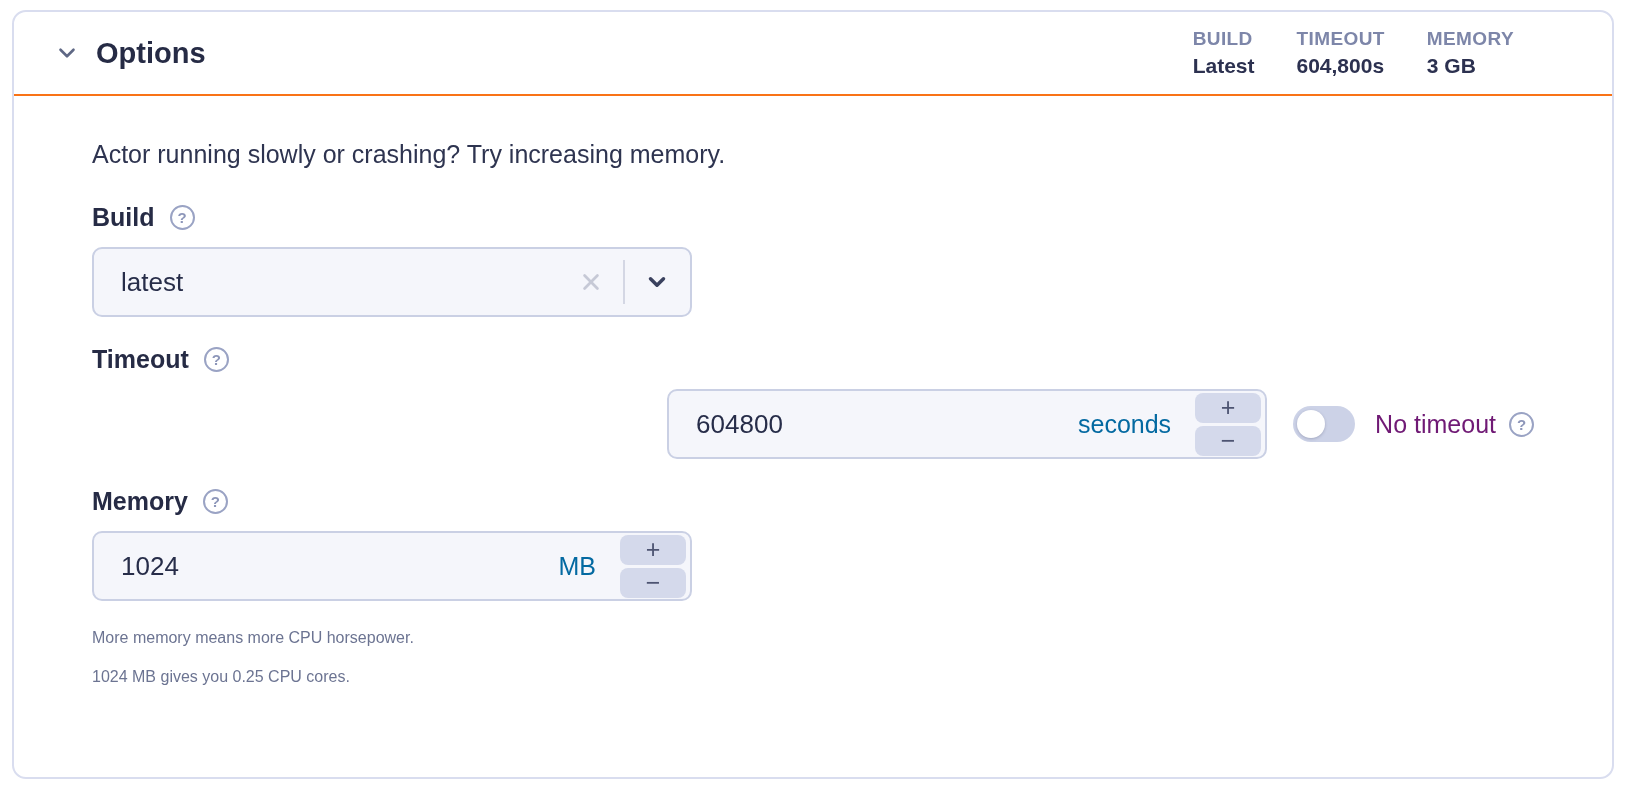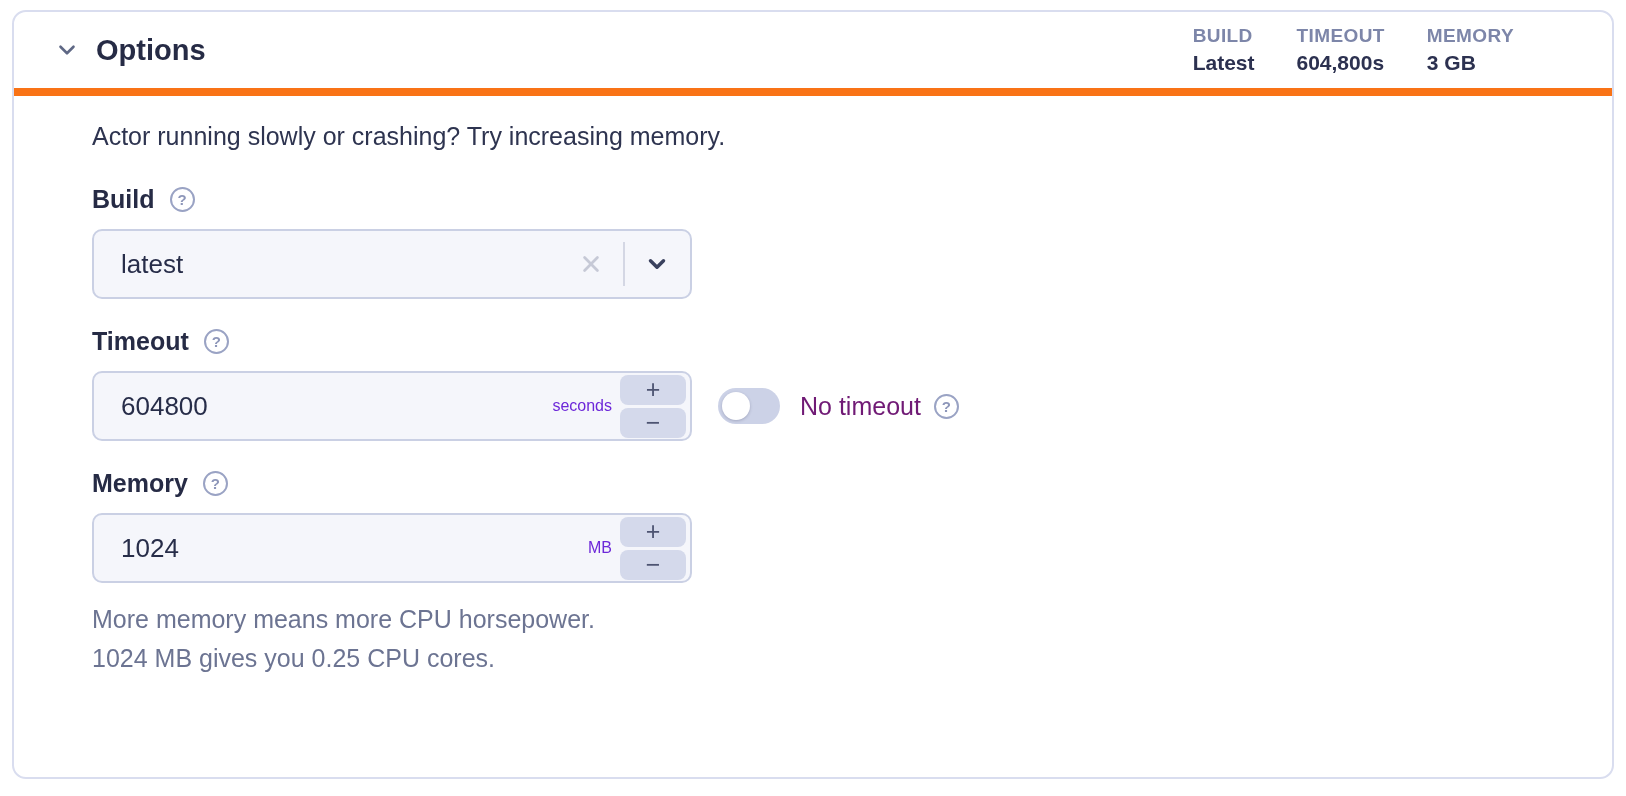--- a/index.html
+++ b/index.html
@@ -4,31 +4,31 @@
 <style>
   * { margin:0; padding:0; box-sizing:border-box; }
   html,body { width:1626px; height:796px; background:#ffffff;
     font-family:"Liberation Sans", sans-serif; color:#262b45; }
 
   .panel { position:absolute; left:12px; top:10px; width:1602px; height:769px;
     background:#ffffff; border:2px solid #d9ddef; border-radius:14px; overflow:hidden; }
 
   
   .panel-header { height:84px; display:flex; align-items:center;
-    padding:0 98px 0 38px; border-bottom:8px solid #f97316; }
+    padding:0 98px 0 38px; border-bottom:2px solid #f97316; }
   .collapse-btn { display:flex; align-items:center; justify-content:center;
     width:30px; height:30px; cursor:pointer; }
   .panel-title { margin-left:14px; font-size:29px; font-weight:700; color:#262b45; }
   .header-stats { margin-left:auto; display:flex; gap:42px; }
   .stat { display:flex; flex-direction:column; }
   .stat-label { font-size:19px; font-weight:700; color:#7d86a9; letter-spacing:0.4px; }
   .stat-value { font-size:21px; font-weight:700; color:#2c3150; margin-top:4px; }
 
   
-  .panel-body { padding:26px 78px 0 78px; }
+  .panel-body { padding:44px 78px 0 78px; }
   .intro { font-size:25px; color:#2e3450; margin-bottom:34px; }
 
   .field-label-row { display:flex; align-items:center; gap:15px;
     font-size:25px; font-weight:700; color:#262b45; margin-bottom:15px; }
   .help-icon { width:25px; height:25px; border-radius:50%;
     border:2px solid #9aa3c4; color:#8d96b9; font-size:15px; font-weight:700;
     display:inline-flex; align-items:center; justify-content:center; cursor:pointer;
     line-height:1; }
 
   .box { width:600px; height:70px; background:#f5f6fb; border:2px solid #cad0e4;
@@ -38,38 +38,38 @@
   .select-box { padding-right:20px; cursor:pointer; }
   .select-value { font-size:26px; color:#272d49; }
   .flex-spacer { flex:1; }
   .clear-btn { display:flex; align-items:center; cursor:pointer; }
   .select-divider { width:2px; height:44px; background:#d4d7e4; margin:0 19px 0 21px; }
   .select-caret { display:flex; align-items:center; cursor:pointer; }
 
   
   .num-input { flex:0 1 auto; min-width:40px; width:300px; background:transparent;
     border:none; outline:none; font-family:inherit; font-size:26px; color:#272d49; }
-  .unit-suffix { font-size:16px; color:#6d28d9; margin-right:8px; white-space:nowrap; }
+  .unit-suffix { font-size:25px; color:#0369a1; margin-right:24px; white-space:nowrap; }
   .stepper { display:flex; flex-direction:column; gap:3px; margin-right:4px; }
   .step-btn { width:66px; height:30px; background:#d4d9eb; border-radius:8px;
     display:flex; align-items:center; justify-content:center; font-size:25px;
     color:#4d5472; cursor:pointer; line-height:1; user-select:none; }
 
   .field-group { margin-bottom:28px; }
-  .control-row { display:flex; align-items:center; }
+  .control-row { display:flex; align-items:center;justify-content:flex-end; }
 
   
   .toggle { width:62px; height:36px; border-radius:18px; background:#ccd2e7;
     margin-left:26px; position:relative; cursor:pointer; flex:none; }
   .toggle-knob { position:absolute; left:4px; top:4px; width:28px; height:28px;
     border-radius:50%; background:#ffffff; box-shadow:0 1px 3px rgba(40,45,80,0.25); }
   .toggle-label { margin-left:20px; font-size:25px; color:#701a75; }
   .toggle-help { margin-left:13px; }
 
-  .helper-text { margin-top:17px; font-size:25px; color:#6c7492; line-height:39px; }
+  .helper-text { margin-top:17px; font-size:16px; color:#6c7492; line-height:39px; }
 
   svg { display:block; }
 </style>
 </head>
 <body>
 
 <div class="panel">
 
   <div class="panel-header">
     <div class="collapse-btn">

